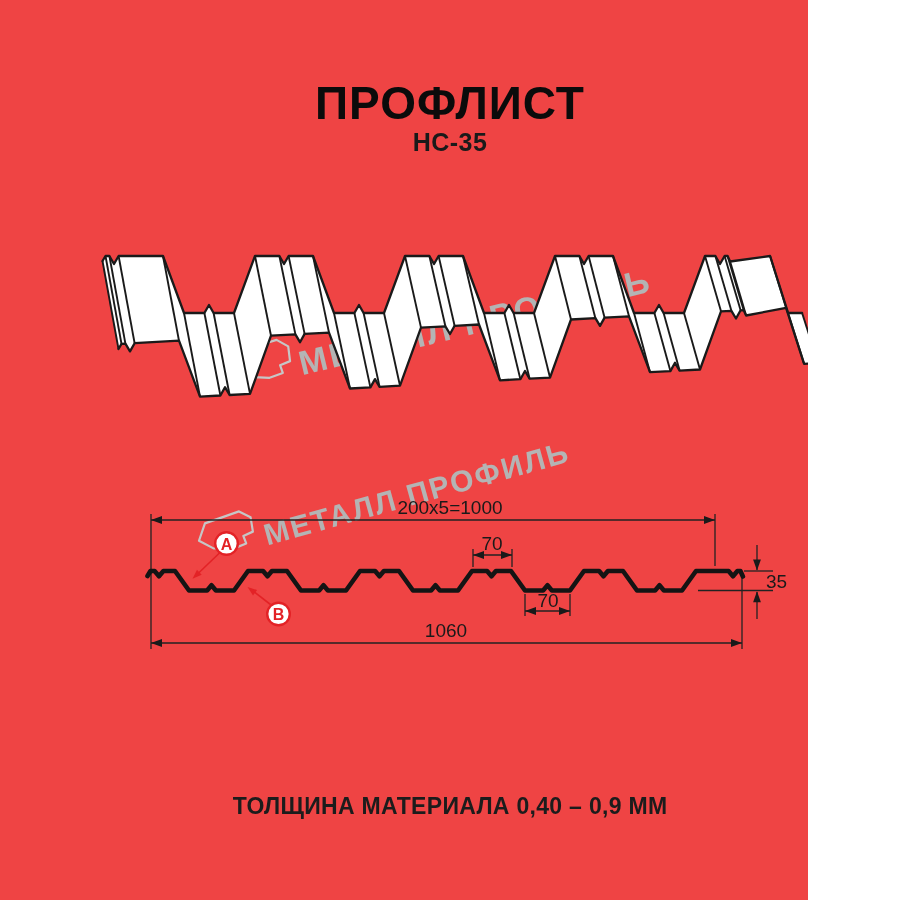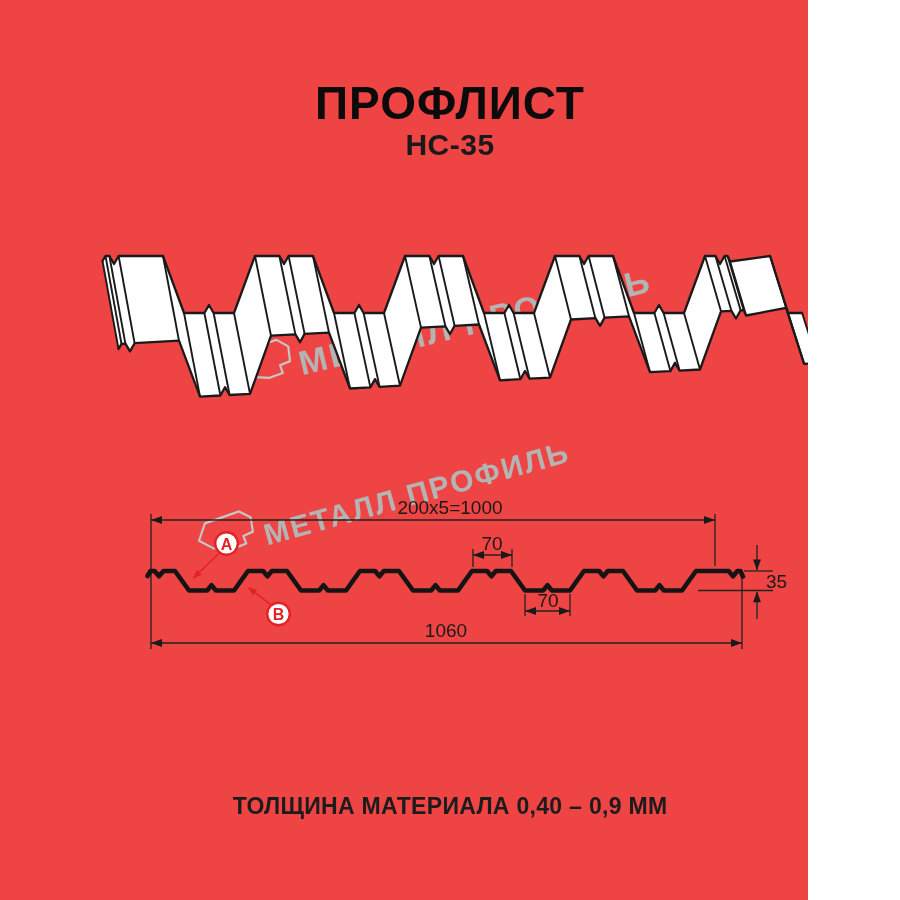--- a/index.html
+++ b/index.html
@@ -1,21 +1,21 @@
 <!DOCTYPE html>
 <html><head>
 <meta charset="utf-8">
 <style>
   html,body{margin:0;padding:0;background:#fff;}
   .canvas{position:relative;width:808px;height:900px;background:#ef4444;overflow:hidden;
           font-family:"Liberation Sans",sans-serif;}
   .title{position:absolute;left:0;top:76px;width:900px;text-align:center;
          font-size:46px;font-weight:700;letter-spacing:1px;color:#0b0b0b;}
   .subtitle{position:absolute;left:0;top:128px;width:900px;text-align:center;
-         font-size:30px;font-weight:700;color:#1a1a1a;letter-spacing:0.5px;}
+         font-size:25px;font-weight:700;color:#1a1a1a;letter-spacing:0.5px;}
   .footnote{position:absolute;left:0;top:793px;width:900px;text-align:center;
          font-size:23px;font-weight:700;color:#1c1c1c;letter-spacing:0.3px;}
   svg{position:absolute;left:0;top:0;}
   .dim-text{font-family:"Liberation Sans",sans-serif;font-size:19px;fill:#1a1a1a;}
   .wm-text{font-family:"Liberation Sans",sans-serif;font-weight:700;}
 </style>
 </head>
 <body>
 
 <div class="canvas">

